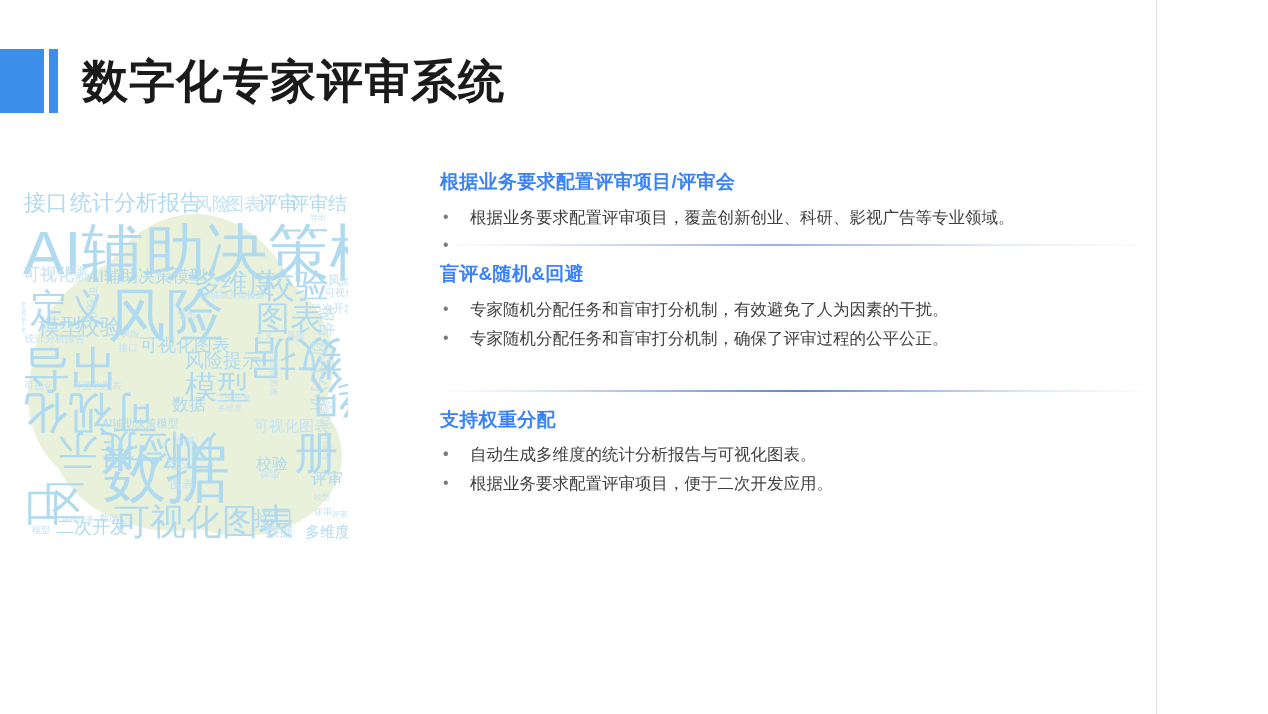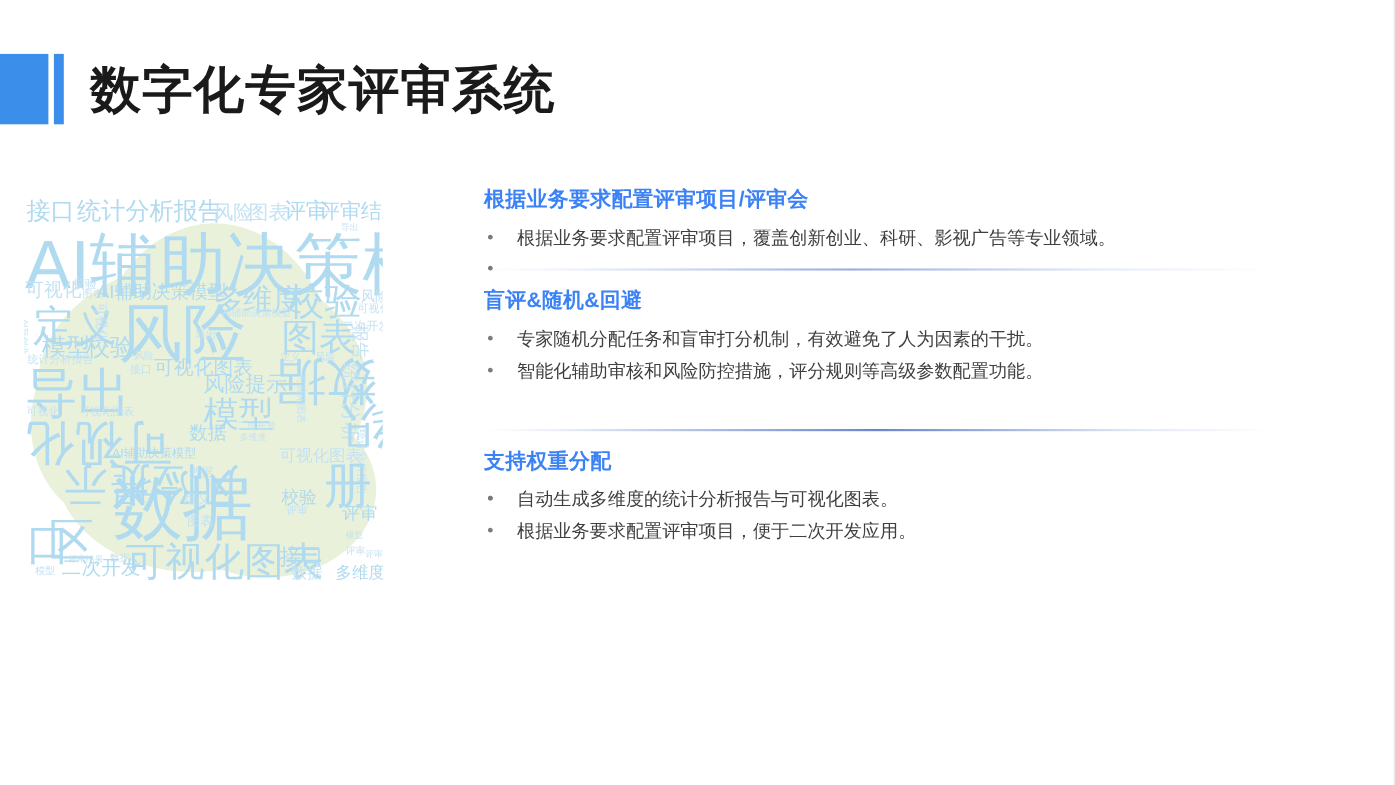--- a/index.html
+++ b/index.html
@@ -5,21 +5,21 @@
   html, body {
     margin: 0;
     padding: 0;
     background: #ffffff;
   }
   body {
     font-family: "Liberation Sans", "DejaVu Sans", sans-serif;
   }
   #slide {
     position: relative;
-    width: 1268px;
+    width: 1157px;
     height: 714px;
     background: #ffffff;
     overflow: hidden;
     border-right: 1px solid #e0e0e0;
     box-sizing: border-box;
   }
 
   
   #title-bar {
     position: absolute;
@@ -53,21 +53,21 @@
     color: #1a1a1a;
     letter-spacing: 1px;
     line-height: 74px;
     white-space: nowrap;
   }
 
   
   #wordcloud {
     position: absolute;
     left: 22px;
-    top: 175px;
+    top: 186px;
     width: 326px;
     height: 353px;
     overflow: hidden;
     background: #ffffff;
   }
   .blob {
     position: absolute;
     background: #eaf1da;
     border-radius: 50%;
   }
@@ -255,21 +255,21 @@
 
     <div class="section">
       <div class="sec-heading">盲评&amp;随机&amp;回避</div>
       <ul class="bullets">
         <li class="bullet">
           <span class="dot">•</span>
           <span>专家随机分配任务和盲审打分机制，有效避免了人为因素的干扰。</span>
         </li>
         <li class="bullet">
           <span class="dot">•</span>
-          <span>智能化辅助审核和风险防控措施，评分规则等高级参数配置功能。</span>
+          <span>专家随机分配任务和盲审打分机制，确保了评审过程的公平公正。</span>
         </li>
       </ul>
     </div>
 
     <div class="gap-lg"></div>
     <div class="divider strong"></div>
 
     <div class="section">
       <div class="sec-heading">支持权重分配</div>
       <ul class="bullets">

